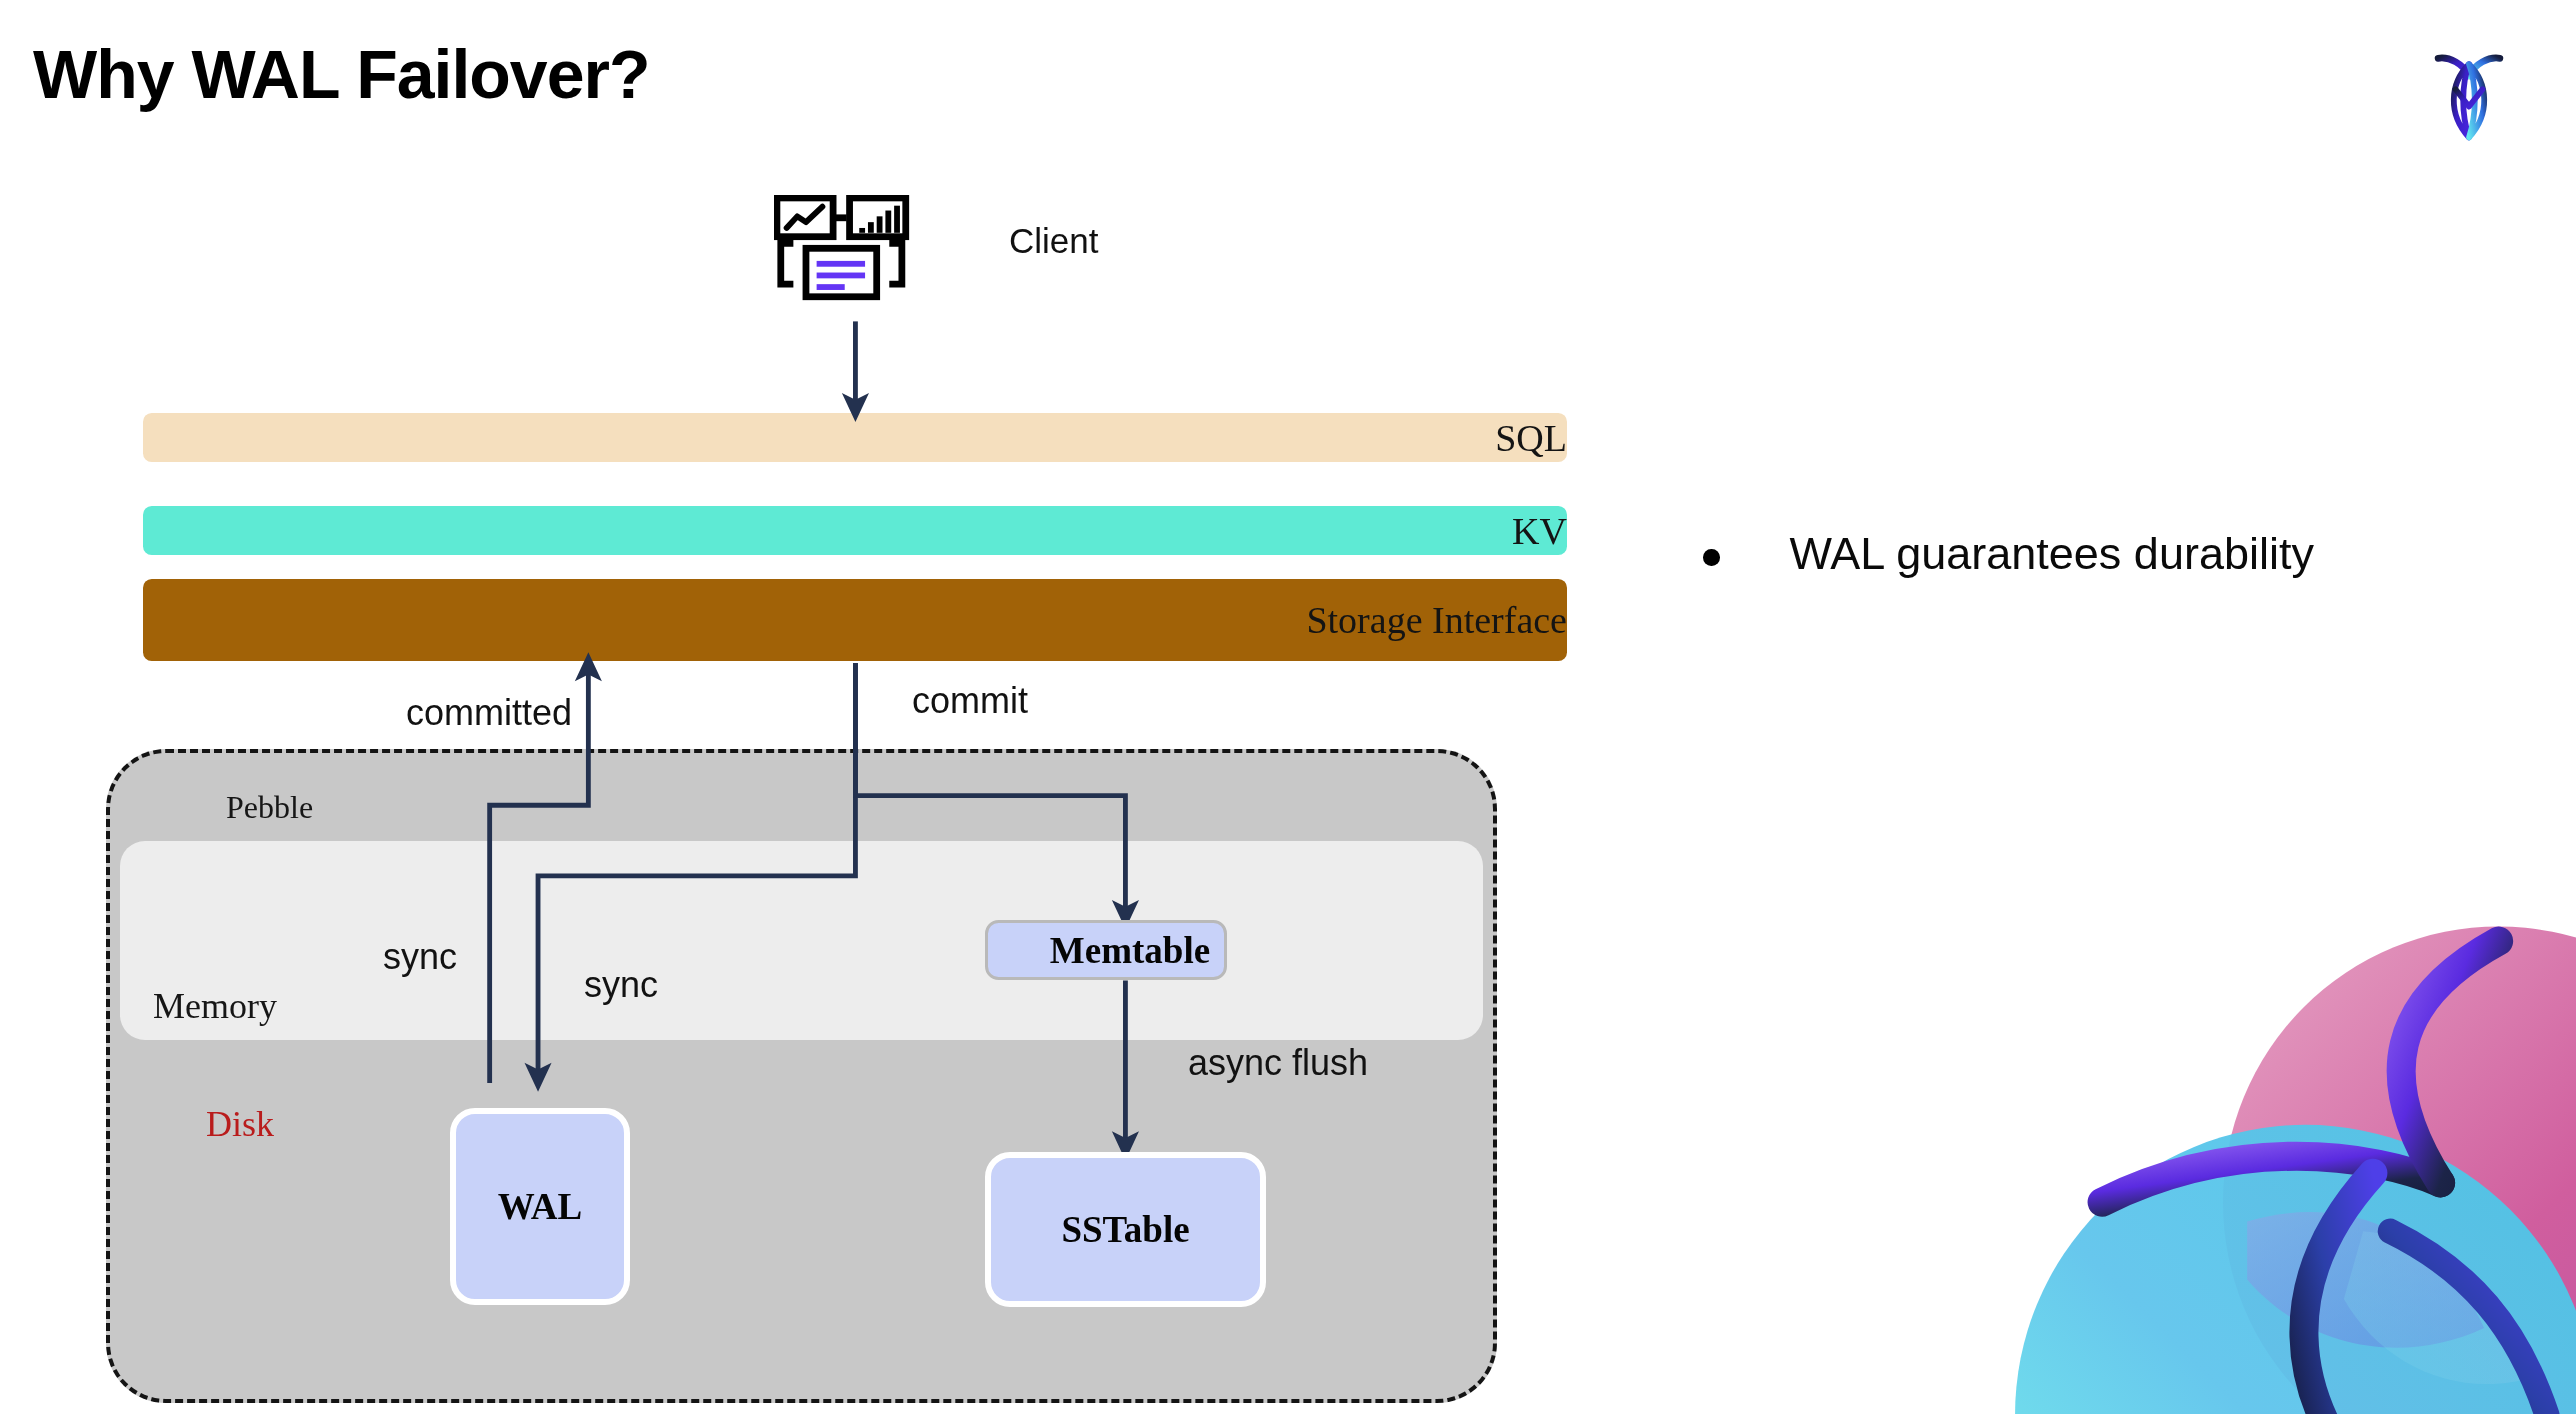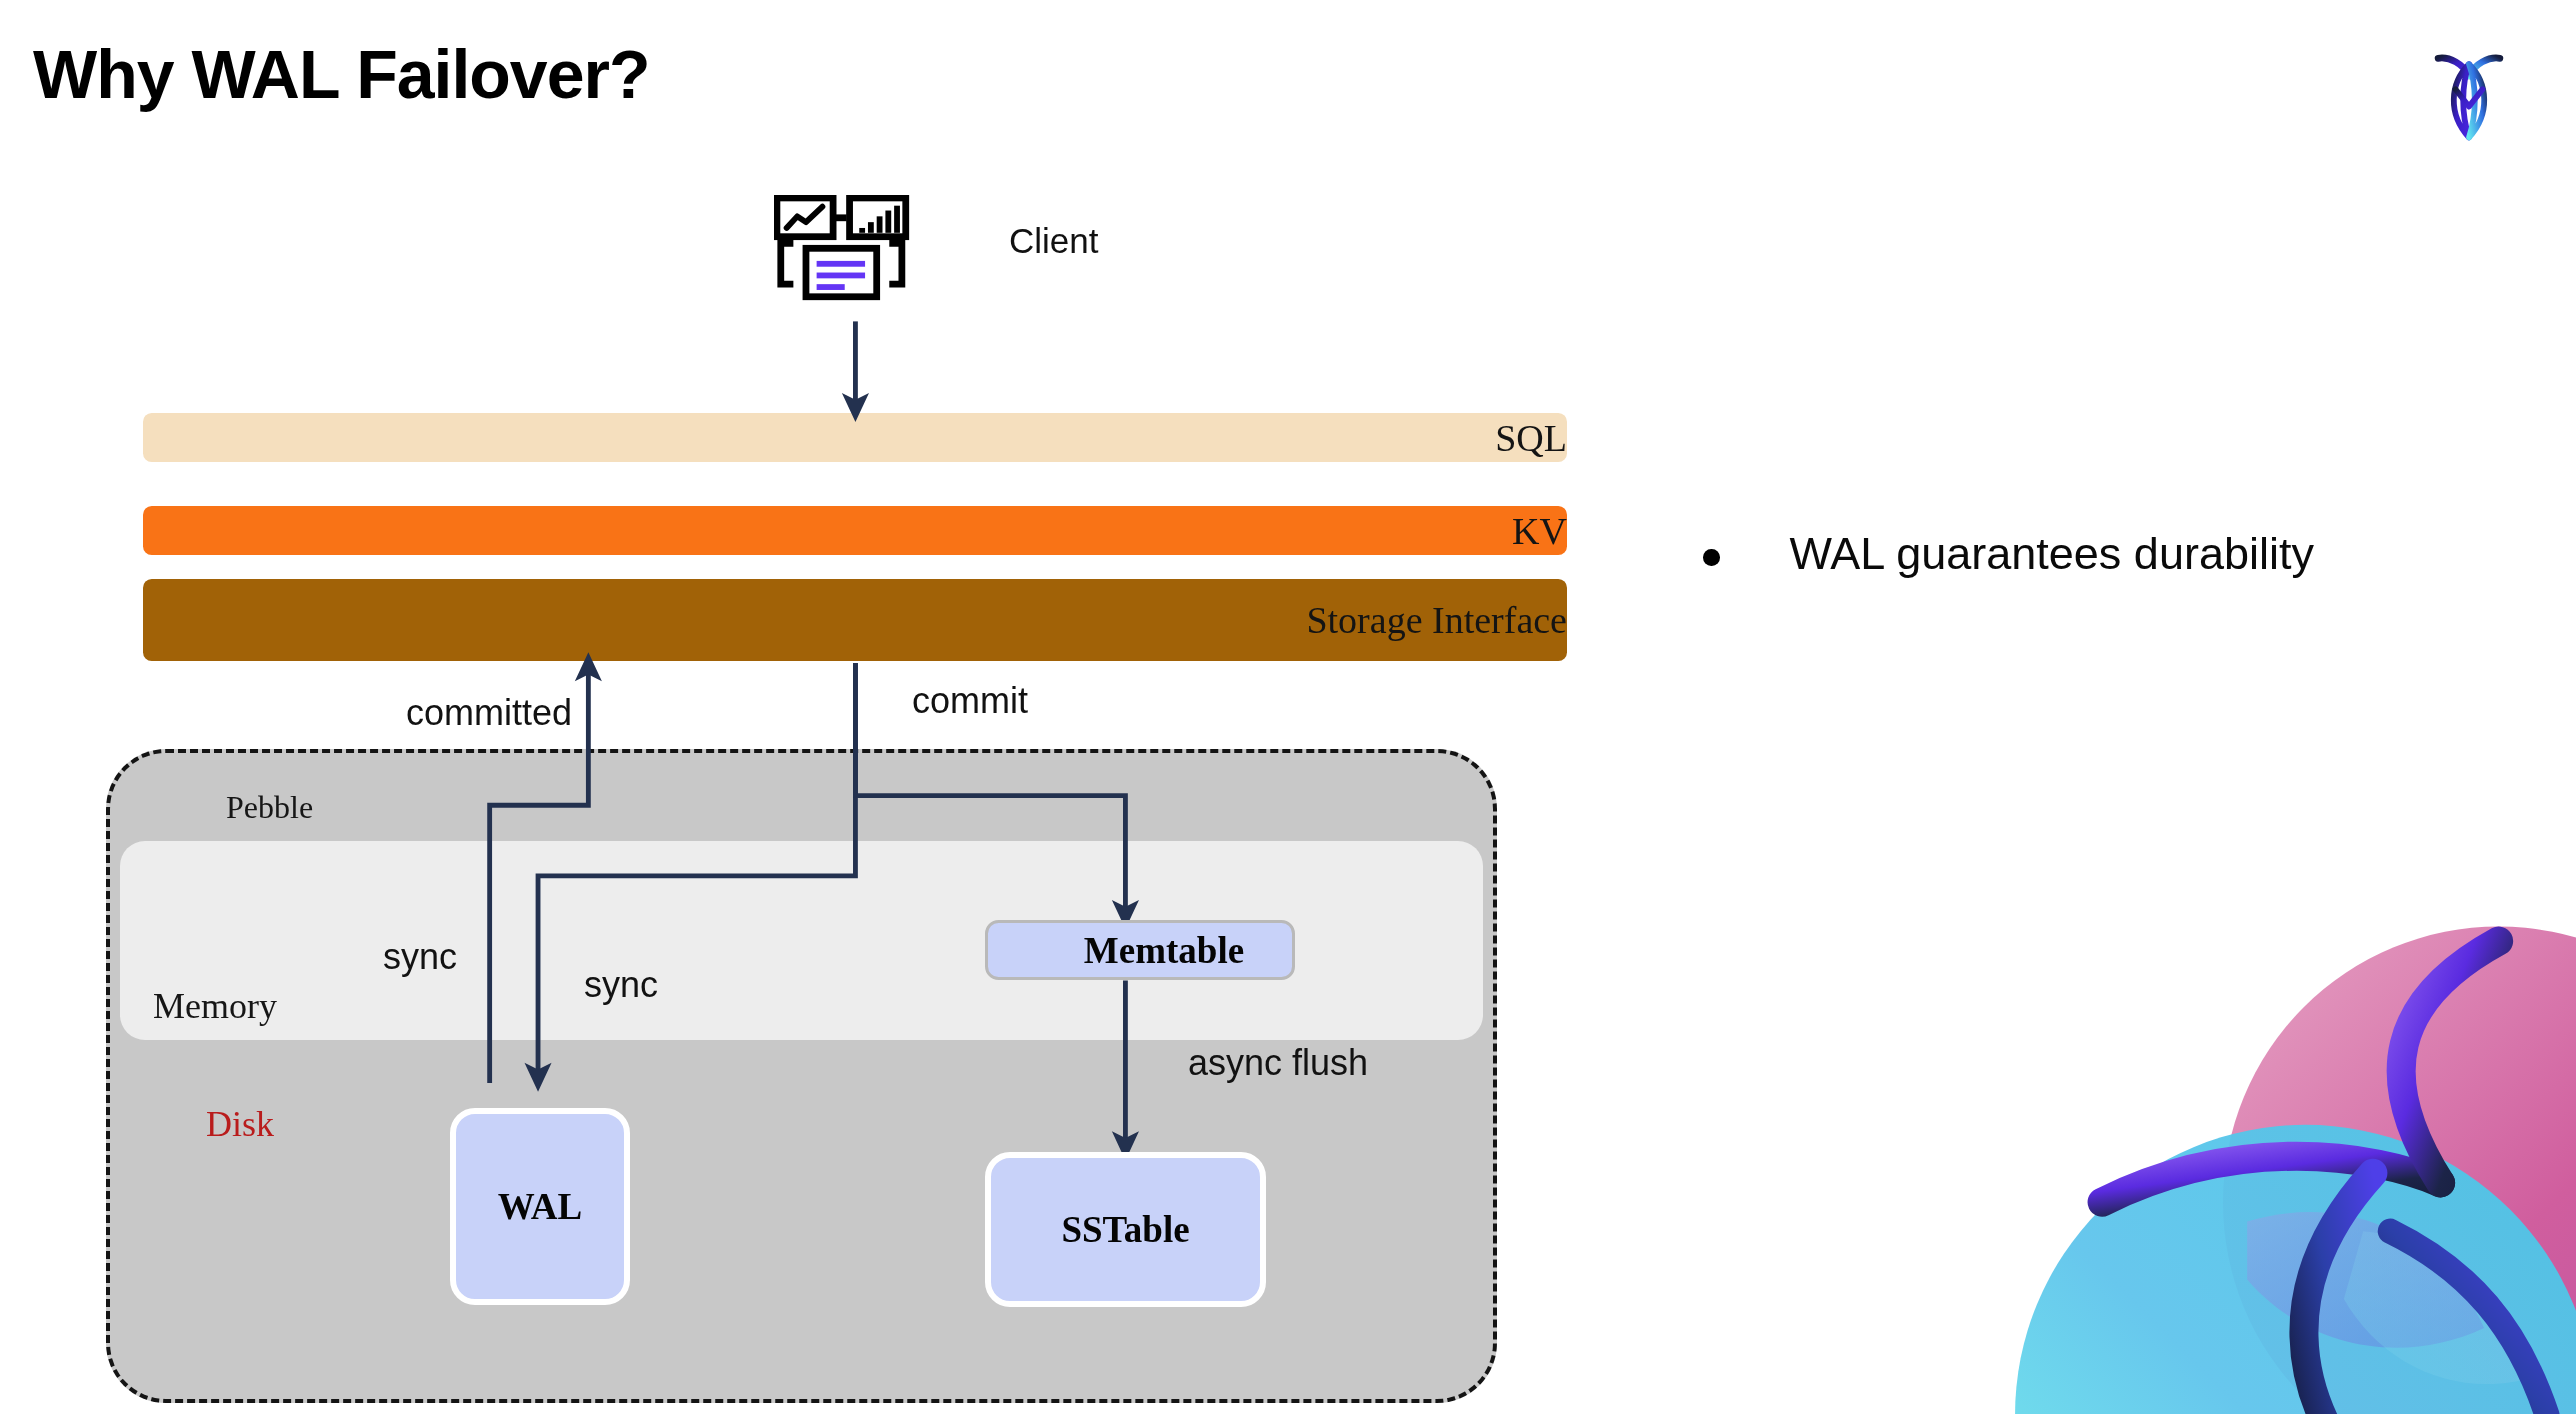--- a/index.html
+++ b/index.html
@@ -63,21 +63,21 @@
     width: 1424px;
     border-radius: 8.7px;
     display: flex;
     align-items: center;
     justify-content: flex-end;
     font-family: "Liberation Serif", serif;
     font-size: 38px;
     color: #141414;
   }
   #bar-sql   { top: 413px; height: 49px; background: #f5dfbe; }
-  #bar-kv    { top: 506px; height: 49px; background: #f97316; }
+  #bar-kv    { top: 506px; height: 49px; background: #5eead4; }
   #bar-stor  { top: 579px; height: 82px; background: #a16207; }
 
   
   #pebble-box {
     position: absolute;
     left: 106px;
     top: 749px;
     width: 1391px;
     height: 654px;
     background: #c8c8c8;
@@ -127,21 +127,21 @@
     display: flex;
     align-items: center;
     justify-content: center;
     background: #c8d2f9;
     font-family: "Liberation Serif", serif;
     font-weight: bold;
     color: #050505;
     box-sizing: border-box;
   }
   #node-memtable {
-    left: 985px; top: 920px; width: 310px; height: 60px;
+    left: 985px; top: 920px; width: 242px; height: 60px;
     border: 3.9px solid #b9b9b9; border-radius: 13.5px; font-size: 37px; padding-left: 48px;
   }
   #node-wal {
     left: 450px; top: 1108px; width: 180px; height: 197px;
     border: 6.8px solid #ffffff; border-radius: 25px; font-size: 37px;
   }
   #node-sstable {
     left: 985px; top: 1152px; width: 281px; height: 155px;
     border: 6.8px solid #ffffff; border-radius: 25px; font-size: 37px;
   }

